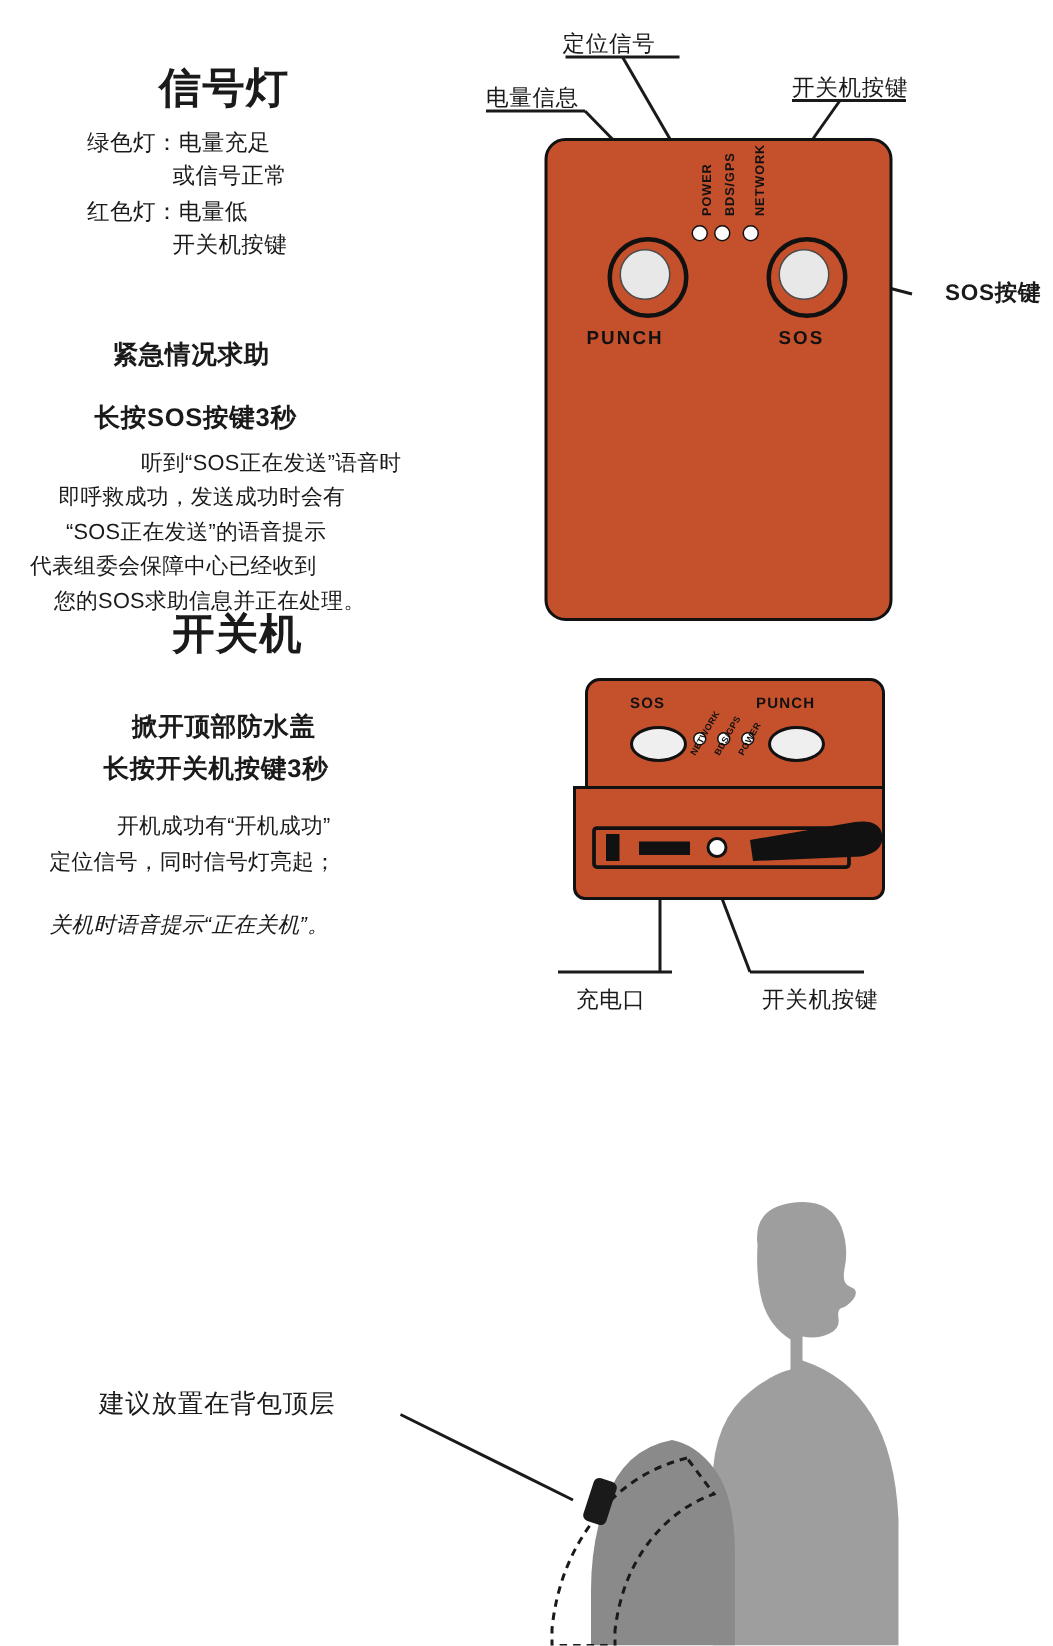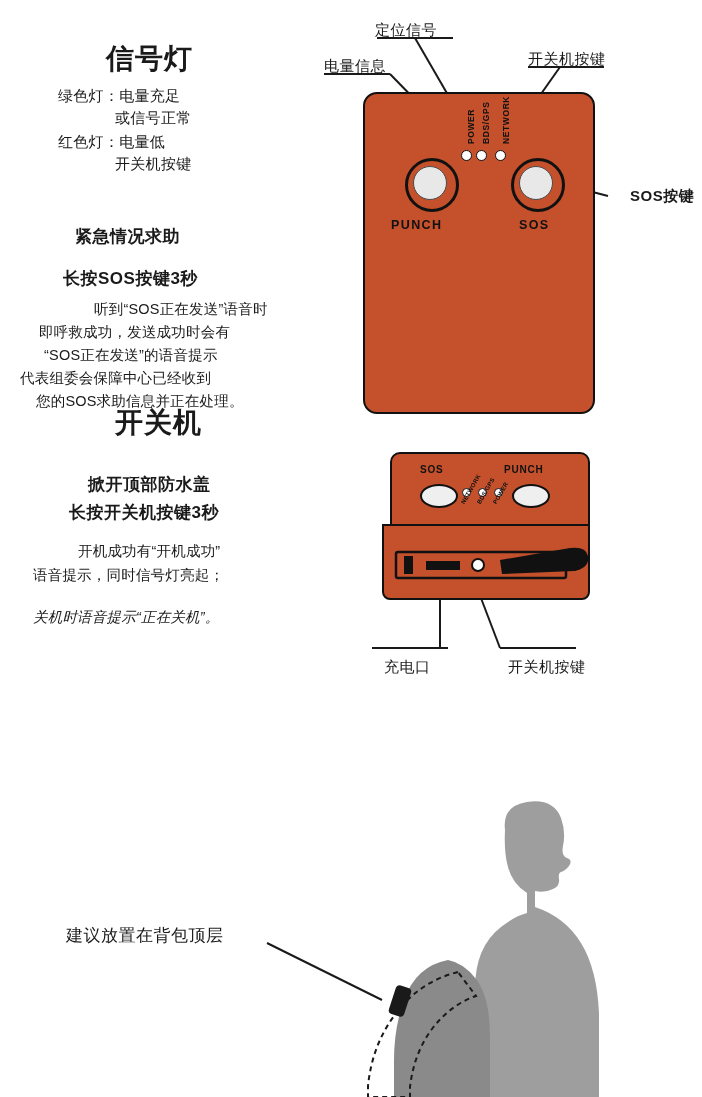--- a/index.html
+++ b/index.html
@@ -157,21 +157,21 @@
 <div class="abs txt body-line-sm" style="left:39px; top:323px;">即呼救成功，发送成功时会有</div>
 <div class="abs txt body-line-sm" style="left:44px; top:346px;">“SOS正在发送”的语音提示</div>
 <div class="abs txt body-line-sm" style="left:20px; top:369px;">代表组委会保障中心已经收到</div>
 <div class="abs txt body-line-sm" style="left:36px; top:392px;">您的SOS求助信息并正在处理。</div>
 
 <div class="abs txt heading" style="left:115px; top:404px;">开关机</div>
 <div class="abs txt subheading" style="left:88px; top:474px;">掀开顶部防水盖</div>
 <div class="abs txt subheading" style="left:69px; top:502px;">长按开关机按键3秒</div>
 
 <div class="abs txt body-line-sm" style="left:33px; top:542px;margin-left:45px;">开机成功有“开机成功”</div>
-<div class="abs txt body-line-sm" style="left:33px; top:566px;">语音提示，同时信号灯亮起；</div>
+<div class="abs txt body-line-sm" style="left:33px; top:566px;">定位信号，同时信号灯亮起；</div>
 <div class="abs txt body-line-sm" style="left:33px; top:608px;font-style:italic;">关机时语音提示“正在关机”。</div>
 
 <div class="abs txt callout" style="left:66px; top:925px; font-size:17px;">建议放置在背包顶层</div>
 
 <div class="abs txt callout" style="left:324px; top:56px;">电量信息</div>
 <div class="abs txt callout" style="left:375px; top:20px;">定位信号</div>
 <div class="abs txt callout" style="left:528px; top:49px;">开关机按键</div>
 <div class="abs txt callout" style="left:630px; top:186px;font-weight:bold;">SOS按键</div>
 <div class="abs txt callout" style="left:384px; top:657px;">充电口</div>
 <div class="abs txt callout" style="left:508px; top:657px;">开关机按键</div>

